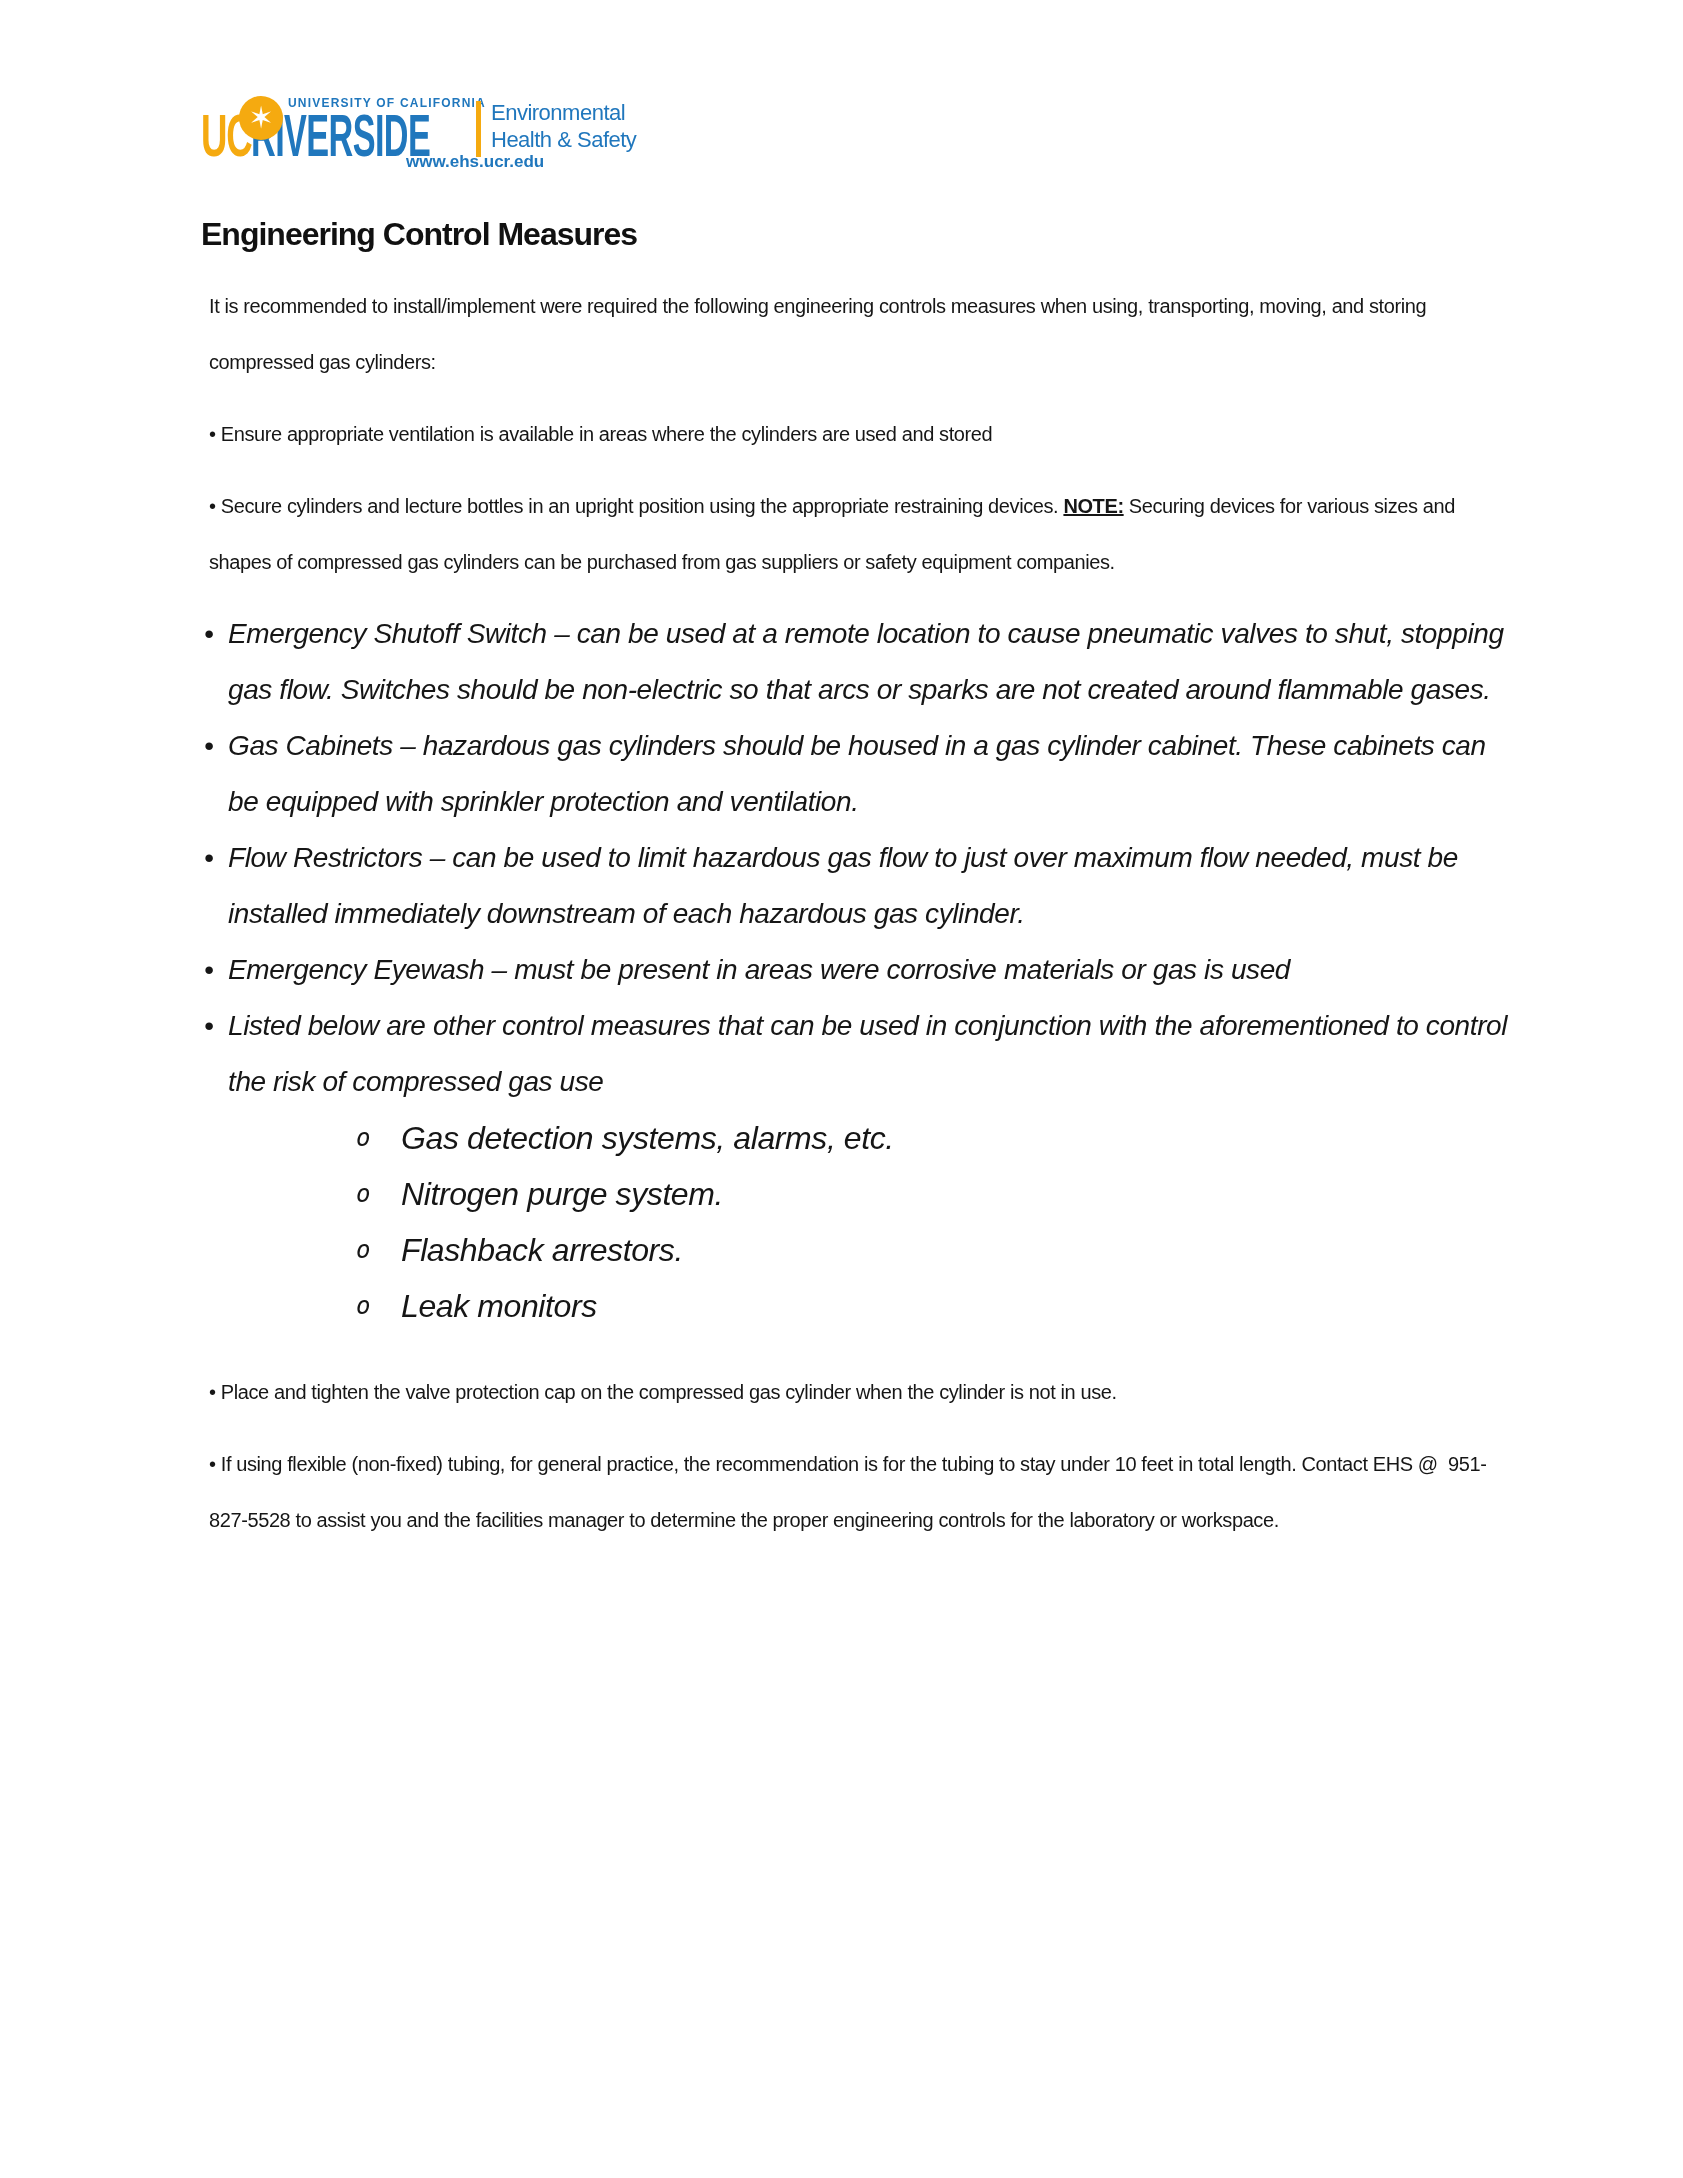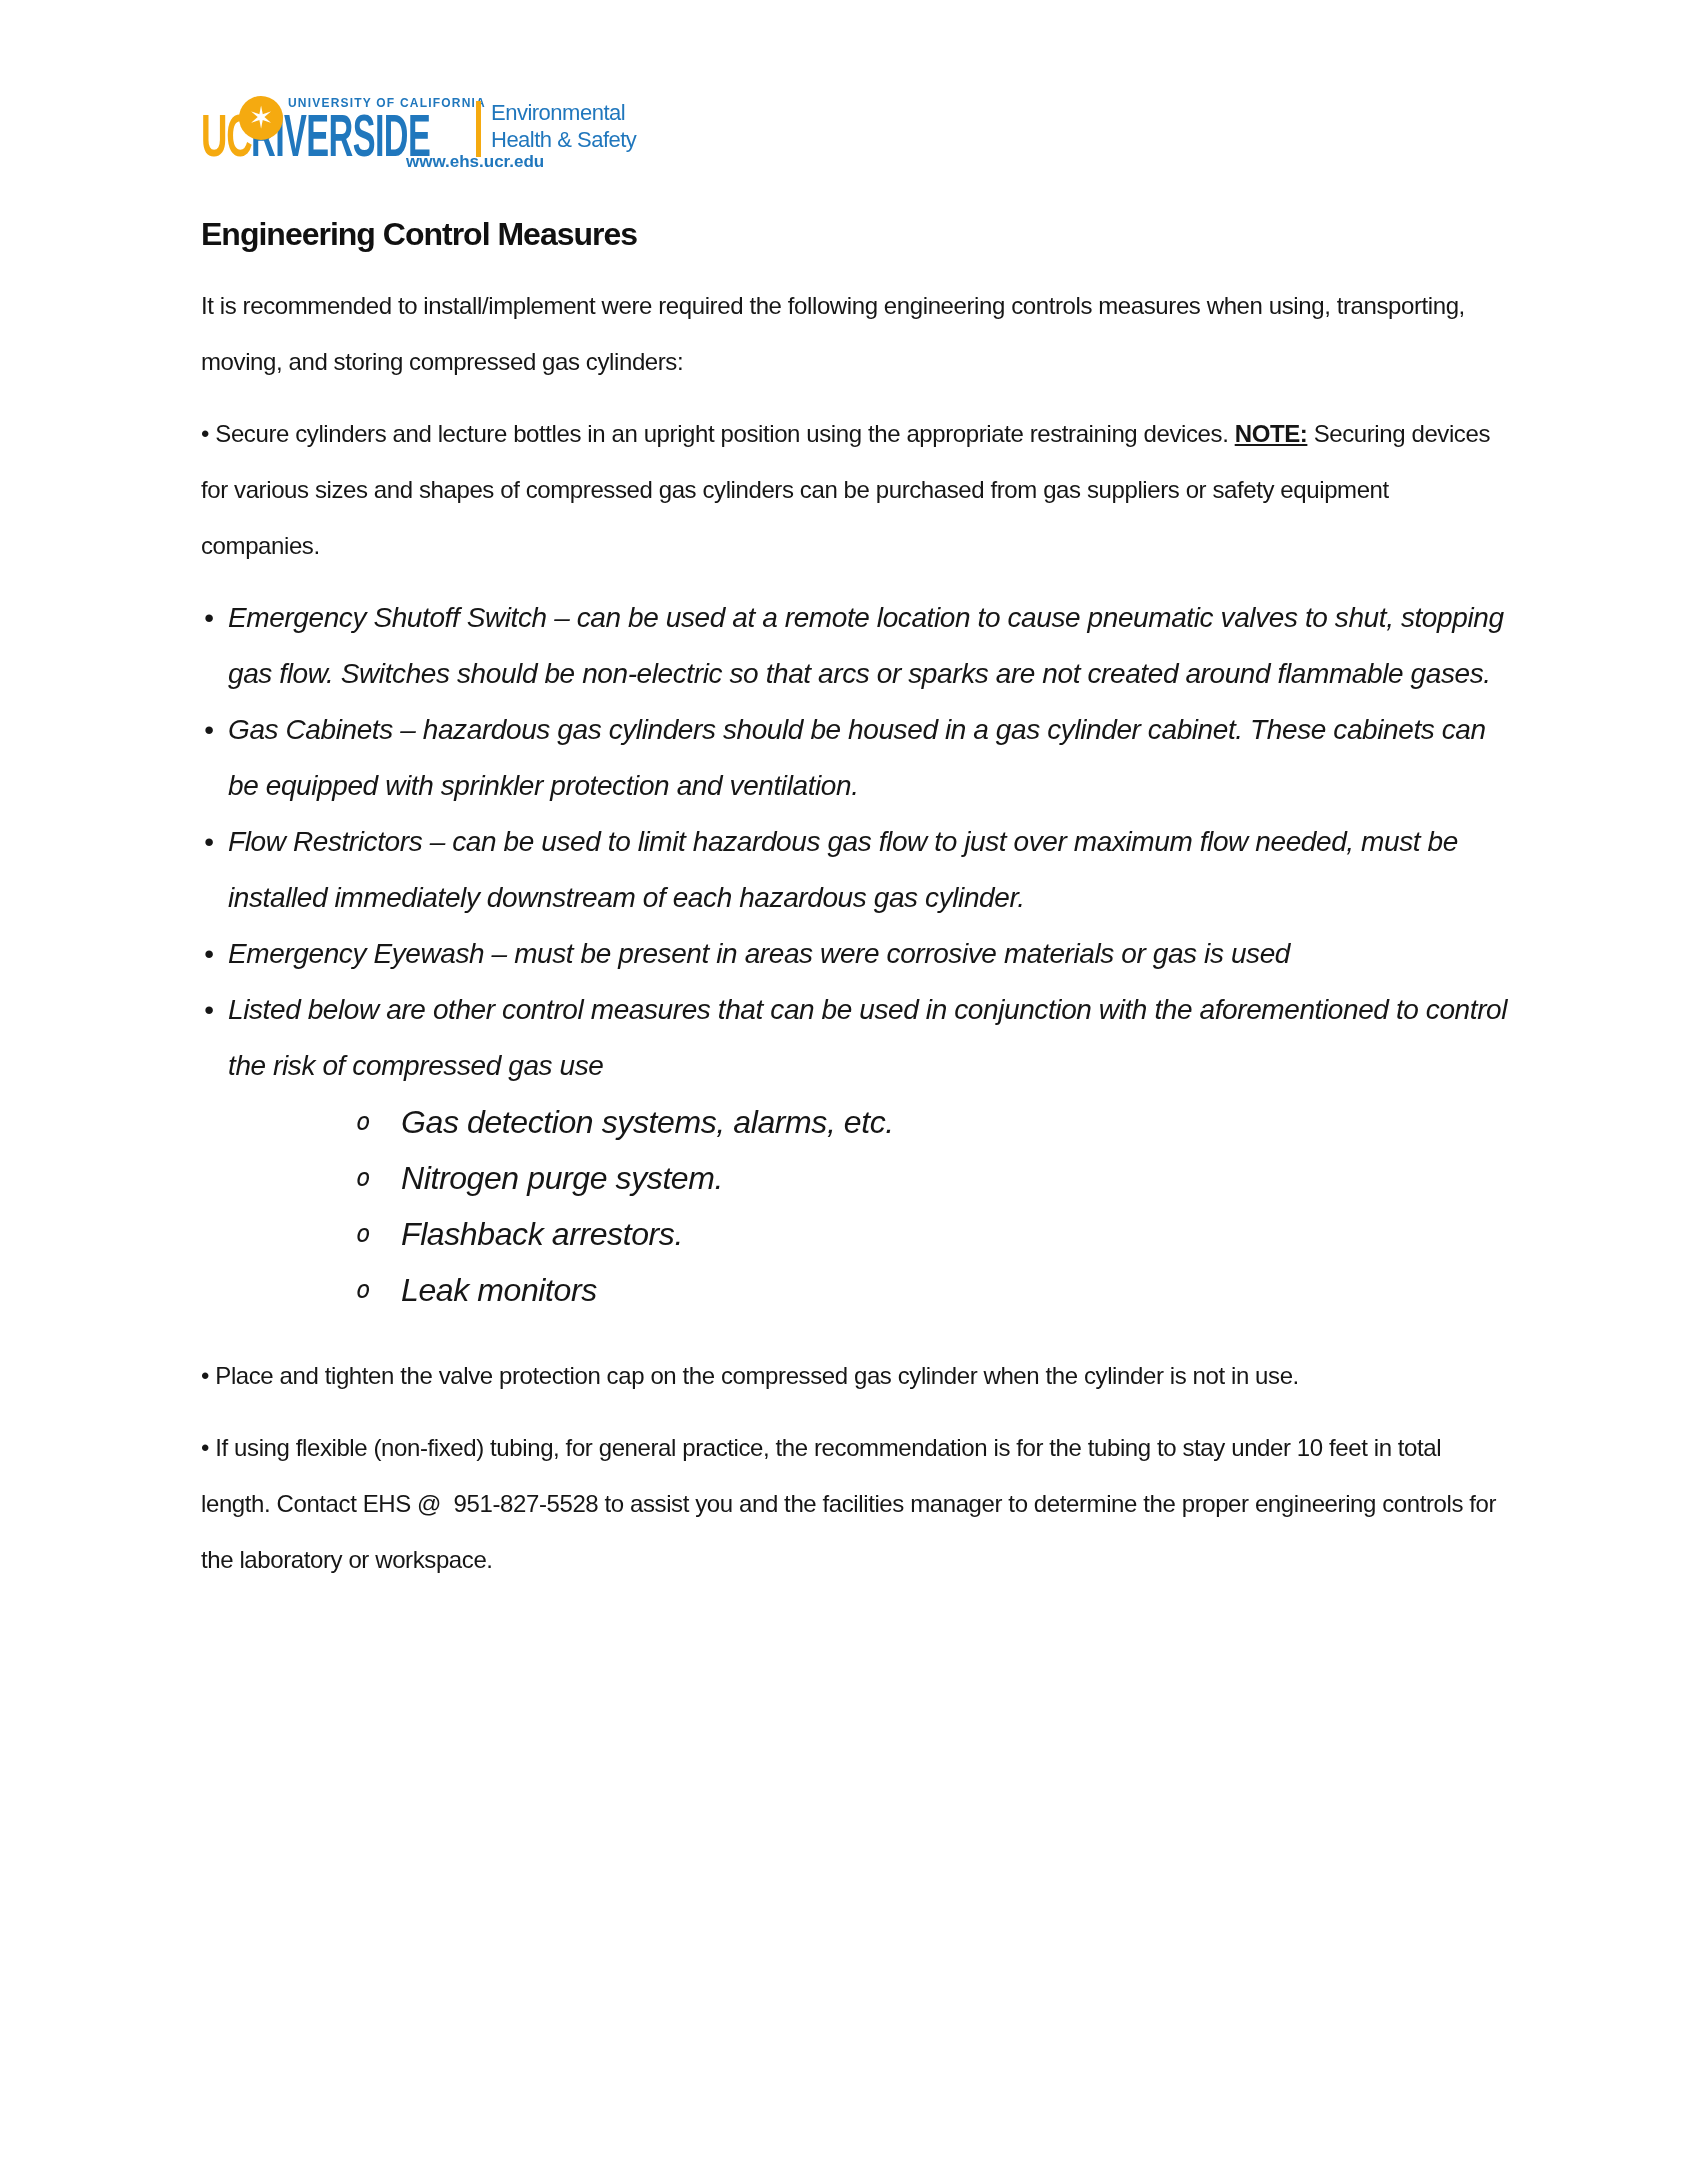--- a/index.html
+++ b/index.html
@@ -72,22 +72,22 @@
     white-space: nowrap;
   }
 
   
   .doc-title {
     margin: 12px 0 21px 0;
     font-size: 32px; line-height: 46px; font-weight: 700;
     letter-spacing: -1px; color: #111111;
   }
   .para {
-    margin: 0 0 16px 0;
-    font-size: 24px; line-height: 56px;
+    margin: 0 0 16px 8px;
+    font-size: 20px; line-height: 56px;
     letter-spacing: -0.4px;
     white-space: pre-wrap;
   }
   .bullet-p::before { content: "• "; }
   .note-label { font-weight: 700; text-decoration: underline; }
 
   .control-list { margin: 0; padding: 0; font-style: italic; }
   .cl-item {
     position: relative;
     padding-left: 27px;
@@ -131,20 +131,21 @@
       <div>Environmental</div>
       <div>Health &amp; Safety</div>
     </div>
     <span class="logo-url">www.ehs.ucr.edu</span>
   </div>
 
   <h1 class="doc-title">Engineering Control Measures</h1>
 
   <p class="para">It is recommended to install/implement were required the following engineering controls measures when using, transporting, moving, and storing compressed gas cylinders:</p>
 
+  <p class="para bullet-p">Ensure appropriate ventilation is available in areas where the cylinders are used and stored</p>
 
   <p class="para bullet-p"><span>Secure cylinders and lecture bottles in an upright position using the appropriate restraining devices. </span><span class="note-label">NOTE:</span><span> Securing devices for various sizes and shapes of compressed gas cylinders can be purchased from gas suppliers or safety equipment companies.</span></p>
 
   <div class="control-list">
     <div class="cl-item">Emergency Shutoff Switch – can be used at a remote location to cause pneumatic valves to shut, stopping gas flow. Switches should be non-electric so that arcs or sparks are not created around flammable gases.</div>
     <div class="cl-item">Gas Cabinets – hazardous gas cylinders should be housed in a gas cylinder cabinet. These cabinets can be equipped with sprinkler protection and ventilation.</div>
     <div class="cl-item">Flow Restrictors – can be used to limit hazardous gas flow to just over maximum flow needed, must be installed immediately downstream of each hazardous gas cylinder.</div>
     <div class="cl-item">Emergency Eyewash – must be present in areas were corrosive materials or gas is used</div>
     <div class="cl-item">Listed below are other control measures that can be used in conjunction with the aforementioned to control the risk of compressed gas use</div>
 

